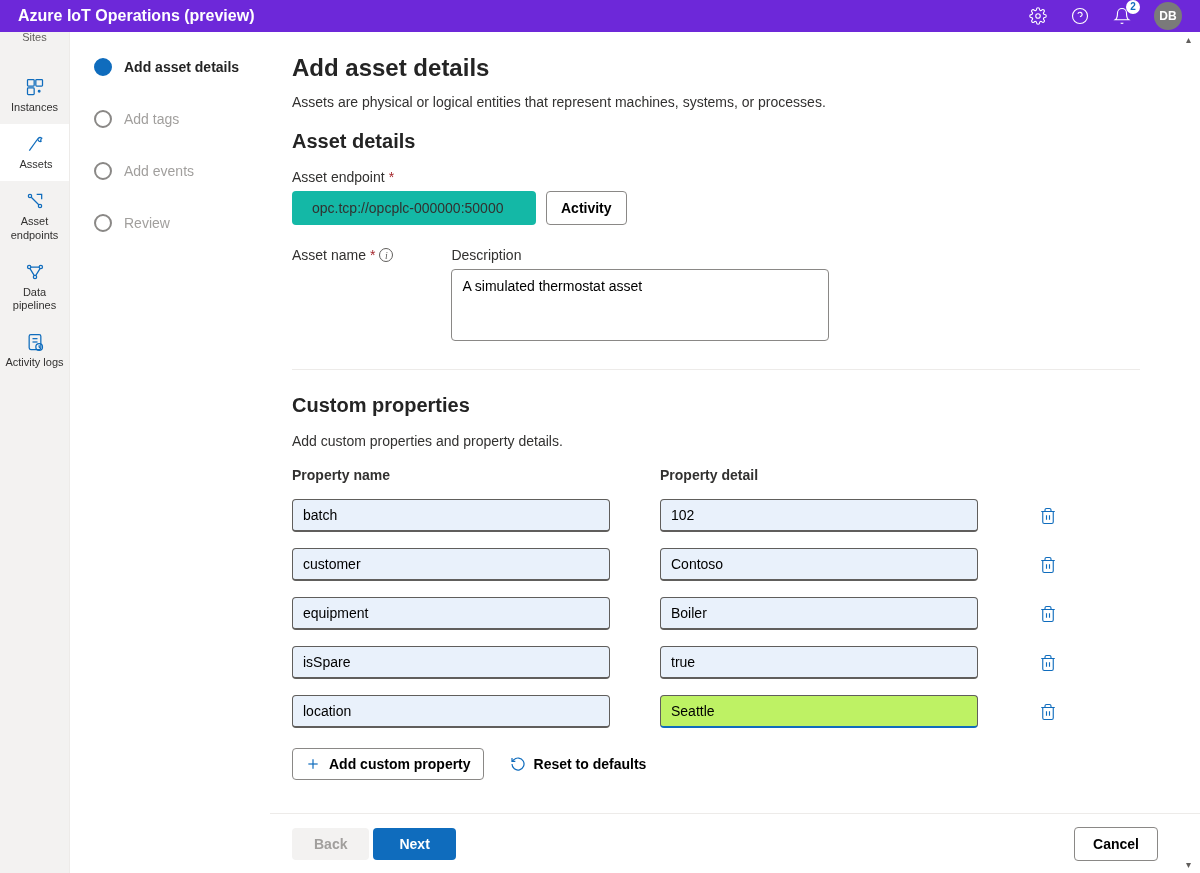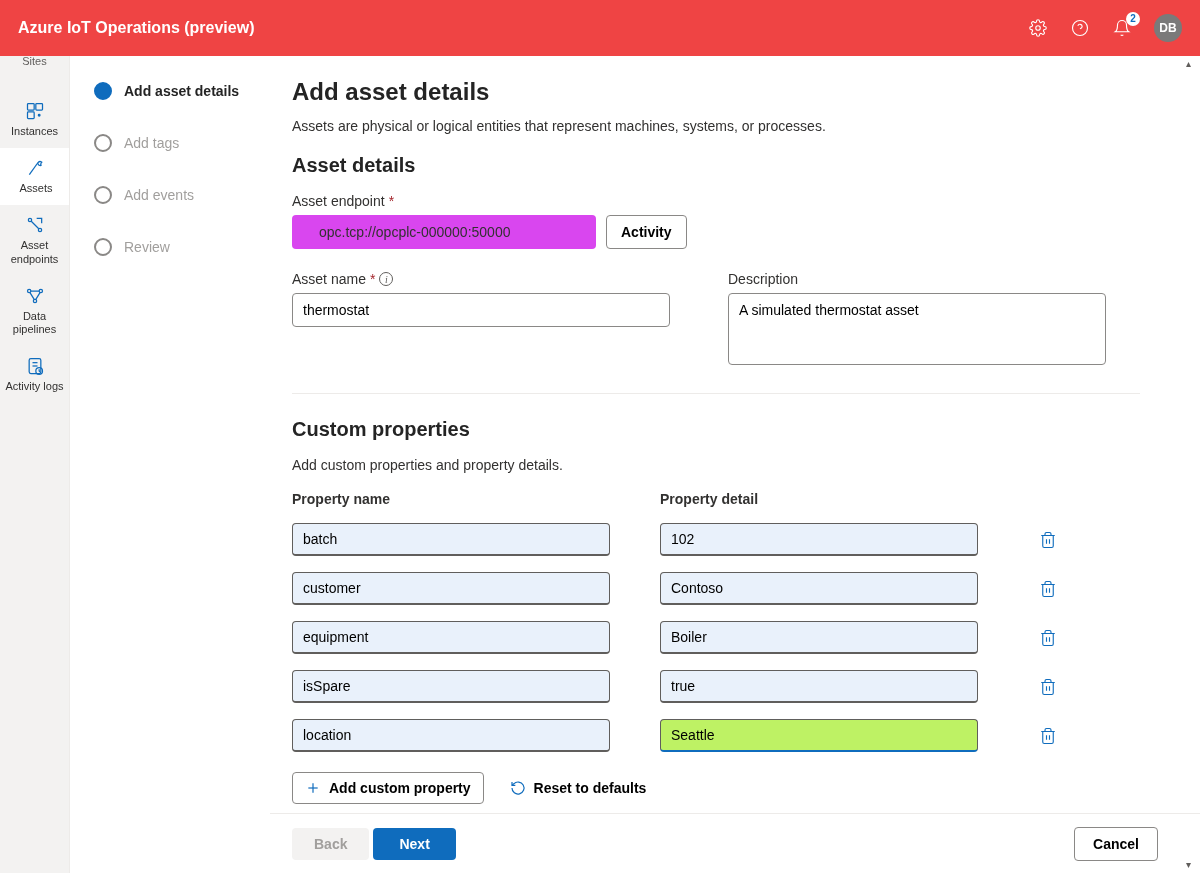--- a/index.html
+++ b/index.html
@@ -1,20 +1,20 @@
 <!DOCTYPE html>
 <html><head>
 <meta charset="utf-8">
 <style>
   * { box-sizing: border-box; margin: 0; padding: 0; }
   html, body { height: 100%; font-family: "Segoe UI", -apple-system, BlinkMacSystemFont, sans-serif; font-size: 14px; color: #323130; background: #ffffff; }
   body { display: flex; flex-direction: column; width: 1200px; height: 873px; overflow: hidden; }
 
   
-  .topbar { background: #ef4444; color: #fff; height: 56px; display: flex; align-items: center; padding: 0 18px; justify-content: space-between; }
+  .topbar { background: #6d28d9; color: #fff; height: 32px; display: flex; align-items: center; padding: 0 18px; justify-content: space-between; }
   .topbar-title { font-size: 16px; font-weight: 600; }
   .topbar-right { display: flex; align-items: center; gap: 22px; }
   .topbar-icon { width: 20px; height: 20px; display: flex; align-items: center; justify-content: center; cursor: pointer; position: relative; }
   .topbar-icon svg { width: 18px; height: 18px; stroke: #fff; fill: none; stroke-width: 1.5; }
   .badge { position: absolute; top: -6px; right: -8px; background: #fff; color: #0f6cbd; border-radius: 8px; font-size: 10px; font-weight: 600; padding: 0 4px; min-width: 14px; text-align: center; line-height: 14px; }
   .avatar { width: 28px; height: 28px; border-radius: 50%; background: #7a7a7a; color: #fff; display: flex; align-items: center; justify-content: center; font-size: 12px; font-weight: 600; cursor: pointer; }
 
   
   .shell { flex: 1; display: flex; overflow: hidden; }
 
@@ -42,21 +42,21 @@
   .content { flex: 1; overflow-y: auto; padding: 22px 60px 20px 22px; }
   .content h1 { font-size: 24px; font-weight: 700; margin-bottom: 12px; color:#242424; }
   .content p.desc { font-size: 14px; color: #323130; margin-bottom: 20px; }
   .content h2 { font-size: 20px; font-weight: 700; margin-bottom: 16px; color:#242424; }
   .content h2.sub { margin-top: 8px; }
   .label { font-size: 14px; color: #323130; margin-bottom: 6px; display: flex; align-items: center; gap: 4px; }
   .req { color: #a4262c; }
   .info-icon { width: 14px; height: 14px; border: 1px solid #605e5c; border-radius: 50%; display: inline-flex; align-items: center; justify-content: center; font-size: 10px; color: #605e5c; font-style: italic; font-family: serif; }
 
   .endpoint-row { display: flex; gap: 10px; margin-bottom: 22px; }
-  .endpoint-box { background: #d946ef; border: none; padding: 9px 27px; width: 304px; border-radius: 4px; font-size: 14px; color: #323130; }
+  .endpoint-box { background: #14b8a6; border: none; padding: 9px 20px; width: 244px; border-radius: 4px; font-size: 14px; color: #323130; }
   .btn-secondary { background: #fff; border: 1px solid #8a8886; border-radius: 4px; padding: 7px 14px; font-size: 14px; cursor: pointer; font-weight: 600; }
 
   .two-col { display: flex; gap: 58px; }
   .col { display: flex; flex-direction: column; }
   .text-input { border: 1px solid #8a8886; border-radius: 4px; padding: 8px 10px; font-size: 14px; width: 378px; font-family: inherit; }
   .text-input.desc-input { height: 72px; resize: none; }
 
   hr.sep { border: none; border-top: 1px solid #edebe9; margin: 28px 0 24px; }
 
   .prop-table { display: grid; grid-template-columns: 318px 318px 40px; column-gap: 50px; row-gap: 16px; align-items: center; }
@@ -207,21 +207,20 @@
           <button class="btn-secondary">Activity</button>
         </div>
 
         <div class="two-col">
           <div class="col">
             <div class="label">
               <span>Asset name</span>
               <span class="req">*</span>
               <span class="info-icon">i</span>
             </div>
-            <input class="text-input" value="thermostat" style="">
           </div>
           <div class="col">
             <div class="label">Description</div>
             <textarea class="text-input desc-input" style="">A simulated thermostat asset</textarea>
           </div>
         </div>
 
         <hr class="sep">
 
         <h2>Custom properties</h2>

